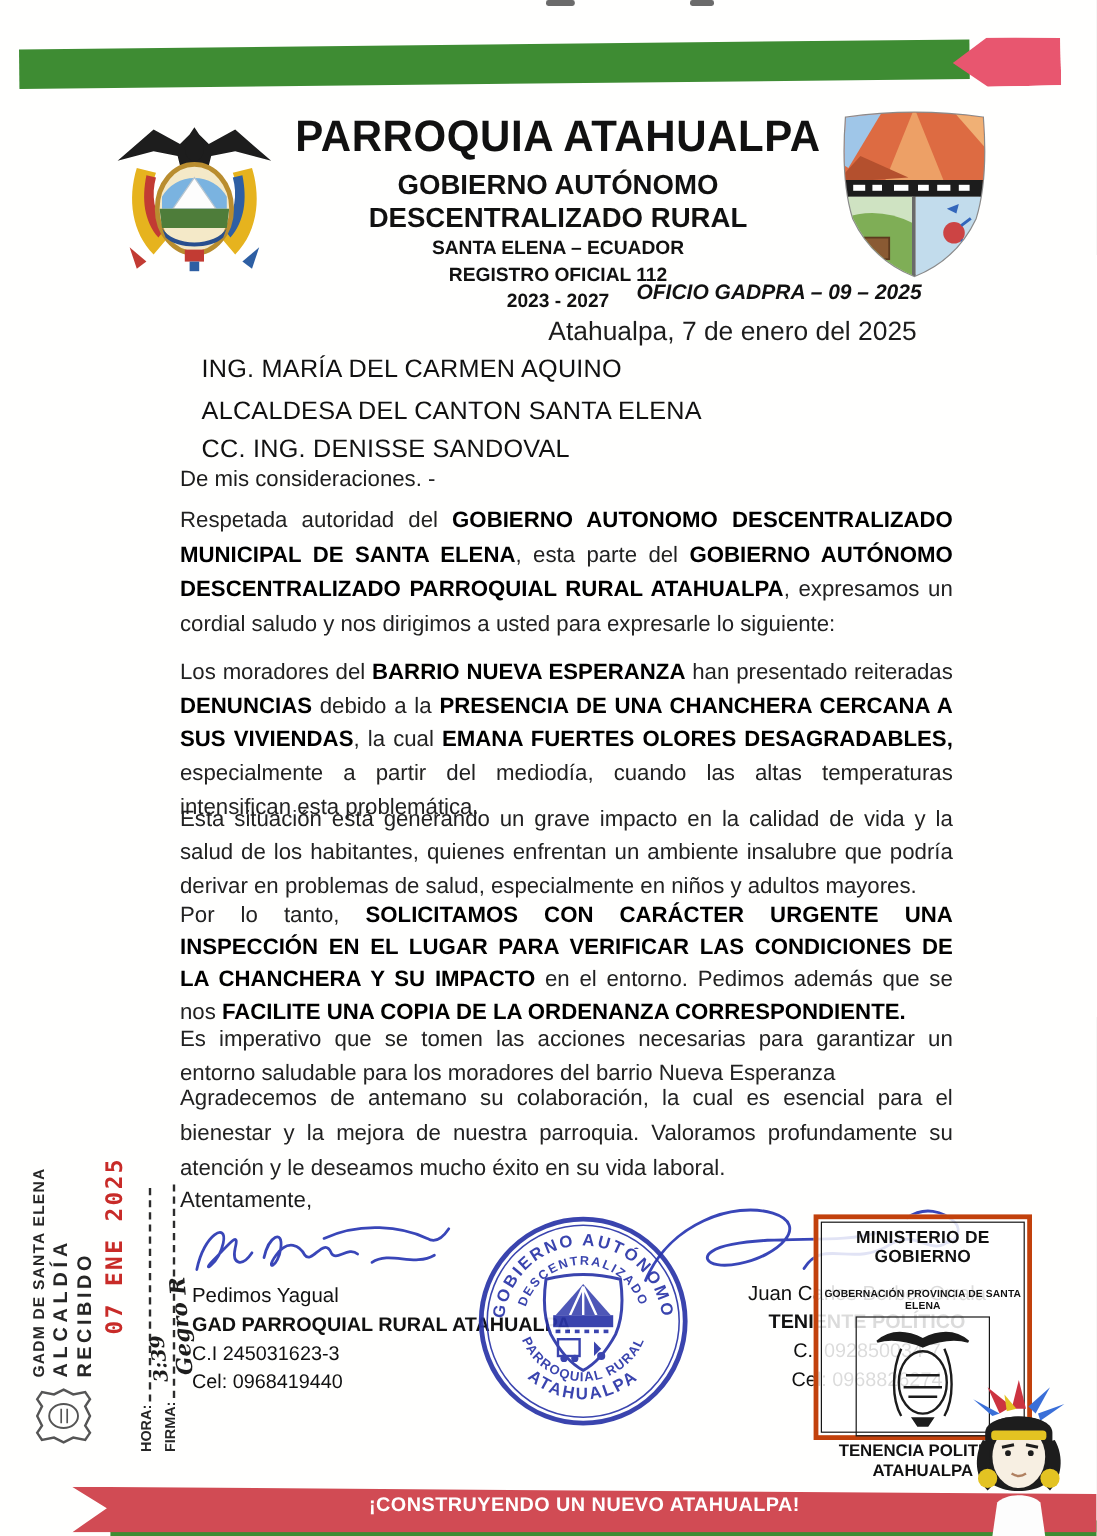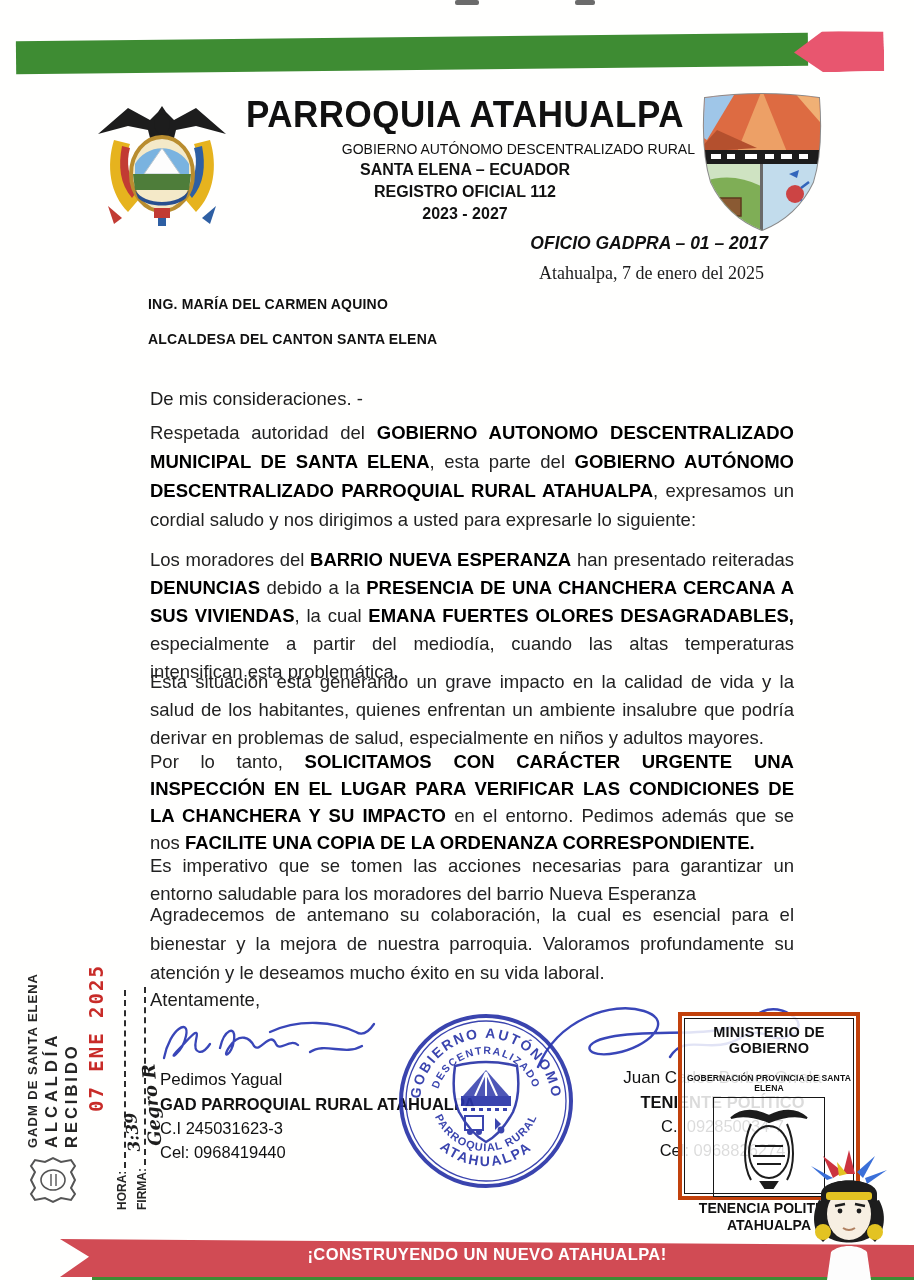--- a/index.html
+++ b/index.html
@@ -14,27 +14,27 @@
     transform:rotate(-0.6deg); }
   .banner-top-tip { position:absolute; left:794px; top:31px; width:90px; height:41px;
     transform:rotate(-1.2deg);
     clip-path:polygon(0 50%, 32% 0, 100% 4%, 100% 100%, 32% 100%); }
   .scan-mark { position:absolute; height:5px; background:#3a3a3a; opacity:.75; border-radius:2px; }
   
   .emblem-left  { position:absolute; left:88px;  top:86px; }
   .emblem-right { position:absolute; left:697px; top:90px; }
   .title-block { position:absolute; left:235px; top:94px; width:460px; text-align:center; color:#111; }
   .title-main { font-size:35px; font-weight:bold; letter-spacing:.5px; transform:scaleY(1.05); }
-  .title-sub1 { font-size:14px; font-weight:normal; margin-top:7px;text-align:right; }
+  .title-sub1 { font-size:23px; font-weight:bold; margin-top:7px; }
   .title-sub  { font-size:16px;  font-weight:bold; margin-top:4px; }
   
   .oficio   { position:absolute; right:146px; top:233px; font-size:17.5px; font-weight:bold; font-style:italic; color:#111; }
-  .dateline { position:absolute; right:150px; top:263px; font-size:18px;font-family:Liberation Serif, serif; }
-  
-  .addr { position:absolute; left:148px; font-size:14px; font-weight:bold; color:#111; letter-spacing:.2px; }
+  .dateline { position:absolute; right:150px; top:263px; font-size:22px; }
+  
+  .addr { position:absolute; left:168px; font-size:21px; font-weight:normal; color:#111; letter-spacing:.2px; }
   .salutation { position:absolute; left:150px; top:388px; font-size:18.5px; }
   .para { position:absolute; left:150px; width:644px; font-size:18.5px; line-height:28px;
     text-align:justify; color:#222; }
   .para b { color:#000; }
   .closing { position:absolute; left:150px; top:989px; font-size:18.5px; }
   
   .sig-hand { position:absolute; }
   .sig-block { position:absolute; font-size:16.5px; line-height:24px; color:#111; }
   .sig-block .nm { font-size:17px; }
   .sig-block .ttl, .sig-block .org { font-weight:bold; }
@@ -136,25 +136,26 @@
   </div>
 
   <div class="title-block">
     <div class="title-main">PARROQUIA ATAHUALPA</div>
     <div class="title-sub1">GOBIERNO AUTÓNOMO DESCENTRALIZADO RURAL</div>
     <div class="title-sub">SANTA ELENA – ECUADOR</div>
     <div class="title-sub">REGISTRO OFICIAL 112</div>
     <div class="title-sub">2023 - 2027</div>
   </div>
 
-  <div class="oficio">OFICIO GADPRA – 01 – 2017</div>
+  <div class="oficio">OFICIO GADPRA – 09 – 2025</div>
   <div class="dateline">Atahualpa, 7 de enero del 2025</div>
 
   <div class="addr" style="top:296px;">ING. MARÍA DEL CARMEN AQUINO</div>
   <div class="addr" style="top:331px;">ALCALDESA DEL CANTON SANTA ELENA</div>
+  <div class="addr" style="top:363px;">CC. ING. DENISSE SANDOVAL</div>
   <div class="salutation">De mis consideraciones. -</div>
 
   <div class="para" style="top:418px; line-height:29px;"><span>Respetada autoridad del </span><b>GOBIERNO AUTONOMO DESCENTRALIZADO MUNICIPAL DE SANTA ELENA</b><span>, esta parte del </span><b>GOBIERNO AUTÓNOMO DESCENTRALIZADO PARROQUIAL RURAL ATAHUALPA</b><span>, expresamos un cordial saludo y nos dirigimos a usted para expresarle lo siguiente:</span></div>
   <div class="para" style="top:546px;"><span>Los moradores del </span><b>BARRIO NUEVA ESPERANZA</b><span> han presentado reiteradas </span><b>DENUNCIAS</b><span> debido a la </span><b>PRESENCIA DE UNA CHANCHERA CERCANA A SUS VIVIENDAS</b><span>, la cual </span><b>EMANA FUERTES OLORES DESAGRADABLES,</b><span> especialmente a partir del mediodía, cuando las altas temperaturas intensifican esta problemática.</span></div>
   <div class="para" style="top:668px;"><span>Esta situación está generando un grave impacto en la calidad de vida y la salud de los habitantes, quienes enfrentan un ambiente insalubre que podría derivar en problemas de salud, especialmente en niños y adultos mayores.</span></div>
   <div class="para" style="top:748px; line-height:27px;"><span>Por lo tanto, </span><b>SOLICITAMOS CON CARÁCTER URGENTE UNA INSPECCIÓN EN EL LUGAR PARA VERIFICAR LAS CONDICIONES DE LA CHANCHERA Y SU IMPACTO</b><span> en el entorno. Pedimos además que se nos </span><b>FACILITE UNA COPIA DE LA ORDENANZA CORRESPONDIENTE.</b></div>
   <div class="para" style="top:852px;"><span>Es imperativo que se tomen las acciones necesarias para garantizar un entorno saludable para los moradores del barrio Nueva Esperanza</span></div>
   <div class="para" style="top:900px; line-height:29px;"><span>Agradecemos de antemano su colaboración, la cual es esencial para el bienestar y la mejora de nuestra parroquia. Valoramos profundamente su atención y le deseamos mucho éxito en su vida laboral.</span></div>
   <div class="closing">Atentamente,</div>
 

